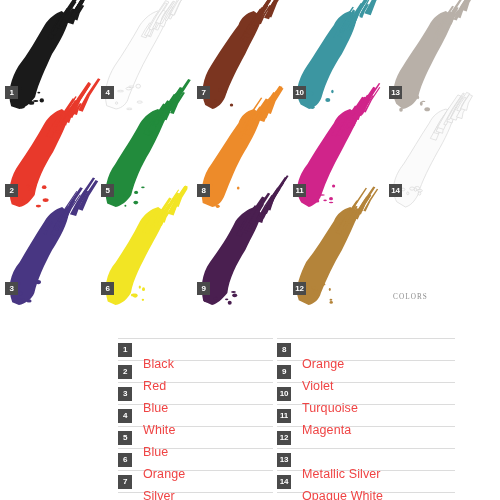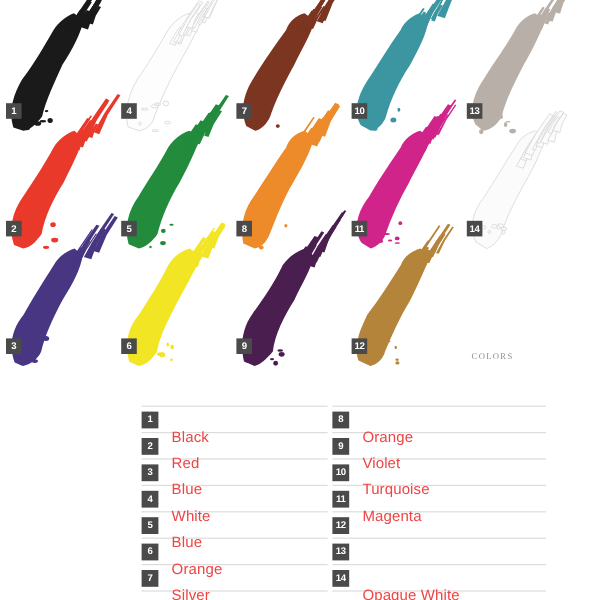--- a/index.html
+++ b/index.html
@@ -490,19 +490,20 @@
       </div>
       <div class="legend-row">
         <div class="legend-badge">11</div>
         <div class="legend-label">Magenta</div>
       </div>
       <div class="legend-row">
         <div class="legend-badge">12</div>
       </div>
       <div class="legend-row">
         <div class="legend-badge">13</div>
+        <div class="legend-label">Metallic Silver</div>
       </div>
       <div class="legend-row">
         <div class="legend-badge">14</div>
         <div class="legend-label">Opaque White</div>
       </div>
     </div>
 </div>
 
 </body></html>

